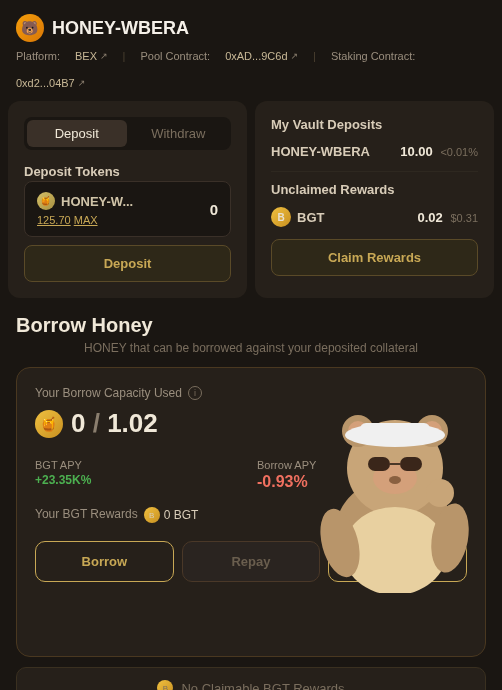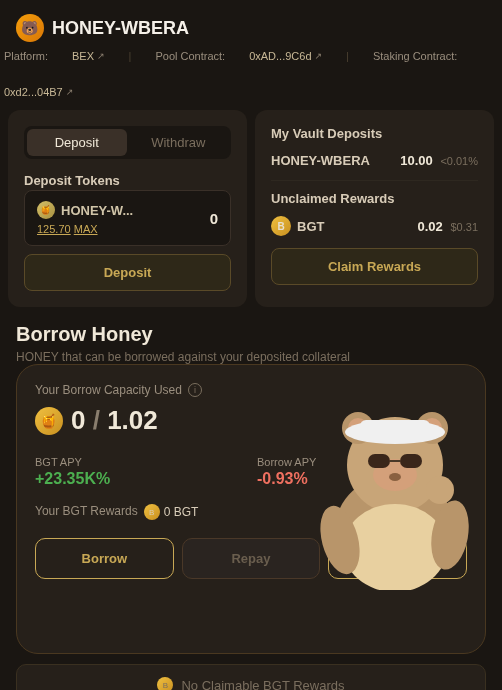--- a/index.html
+++ b/index.html
@@ -25,22 +25,22 @@
       display: flex; align-items: center; justify-content: center;
       font-size: 14px;
     }
     .token-name {
       font-size: 18px;
       font-weight: 700;
       color: #f5f0e8;
     }
     .meta-bar {
       display: flex;
-      gap: 24px;
-      padding: 0 4px 12px;
+      gap: 15px;
+      padding: 0 16px 12px;
       font-size: 11px;
       color: #9a8e7e;
       flex-wrap: wrap;
     }
     .meta-bar a {
       color: #c8b896;
       text-decoration: none;
       display: flex; align-items: center; gap: 3px;
     }
     .ext-icon {
@@ -206,26 +206,28 @@
     
     .borrow-section {
       padding: 16px 16px 0;
     }
     .borrow-title {
       font-size: 20px; font-weight: 700; color: #f0e8d8;
       margin-bottom: 4px;
     }
     .borrow-sub {
       font-size: 12px; color: #7a6e5e;
+      margin-bottom: 12px;
+      text-align: center;
     }
 
     .borrow-card {
       background: #26201a;
       border: 1px solid #4a3820;
-      border-radius: 22px;
+      border-radius: 14px;
       padding: 18px;
       position: relative;
       overflow: hidden;
       min-height: 290px;
     }
 
     .capacity-header {
       display: flex; align-items: center; gap: 6px;
       font-size: 12px; color: #9a8e7e;
       margin-bottom: 8px;
@@ -251,21 +253,21 @@
       font-size: 26px; font-weight: 700; color: #f0e8d8;
     }
 
     .apy-grid {
       display: grid; grid-template-columns: 1fr 1fr;
       gap: 12px;
       margin-bottom: 16px;
     }
     .apy-item {}
     .apy-label { font-size: 11px; color: #9a8e7e; margin-bottom: 2px; }
-    .apy-value-green { font-size: 16px; font-weight: 700; color: #4caf50; }
+    .apy-value-green { font-size: 12px; font-weight: 700; color: #4caf50; }
     .apy-value-red { font-size: 16px; font-weight: 700; color: #f07060; }
 
     .rewards-row {
       display: flex; align-items: flex-start; gap: 6px;
       margin-bottom: 18px;
     }
     .rewards-label { font-size: 12px; color: #9a8e7e; }
     .rewards-value {
       display: flex; align-items: center; gap: 4px;
       font-size: 12px; color: #d8ccb8;

